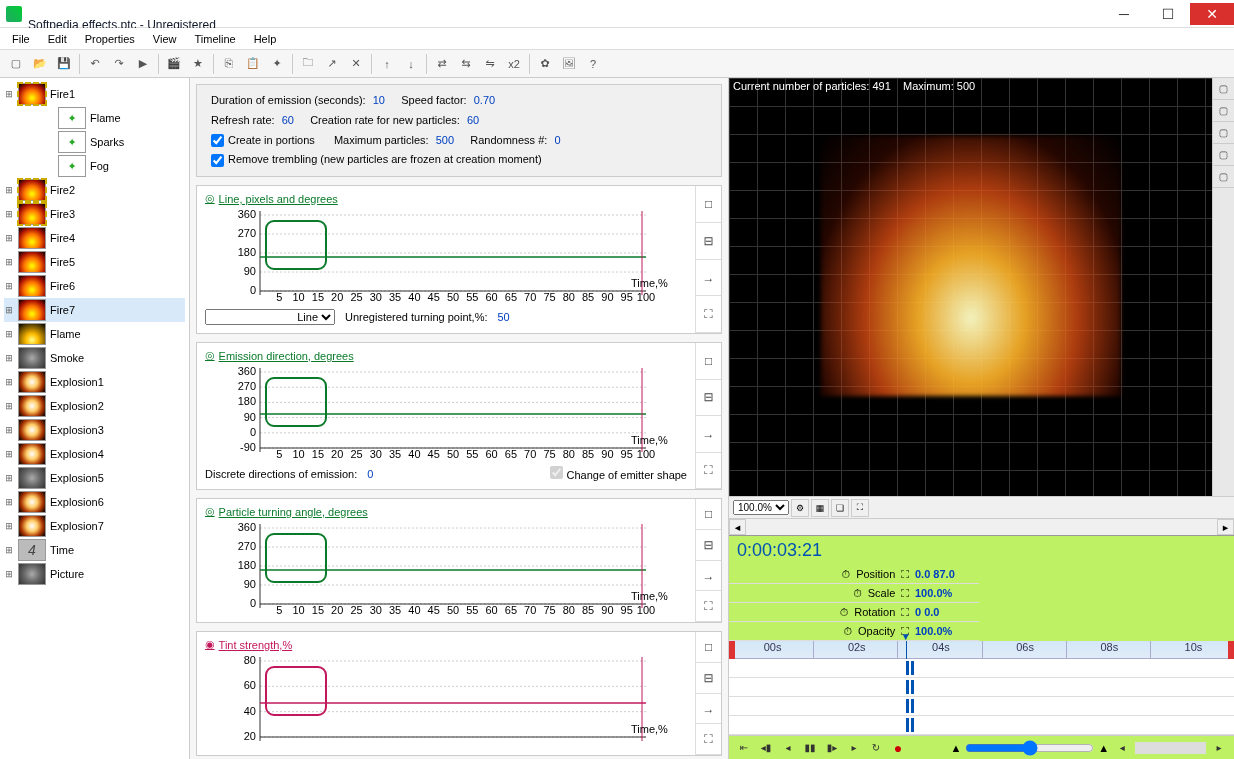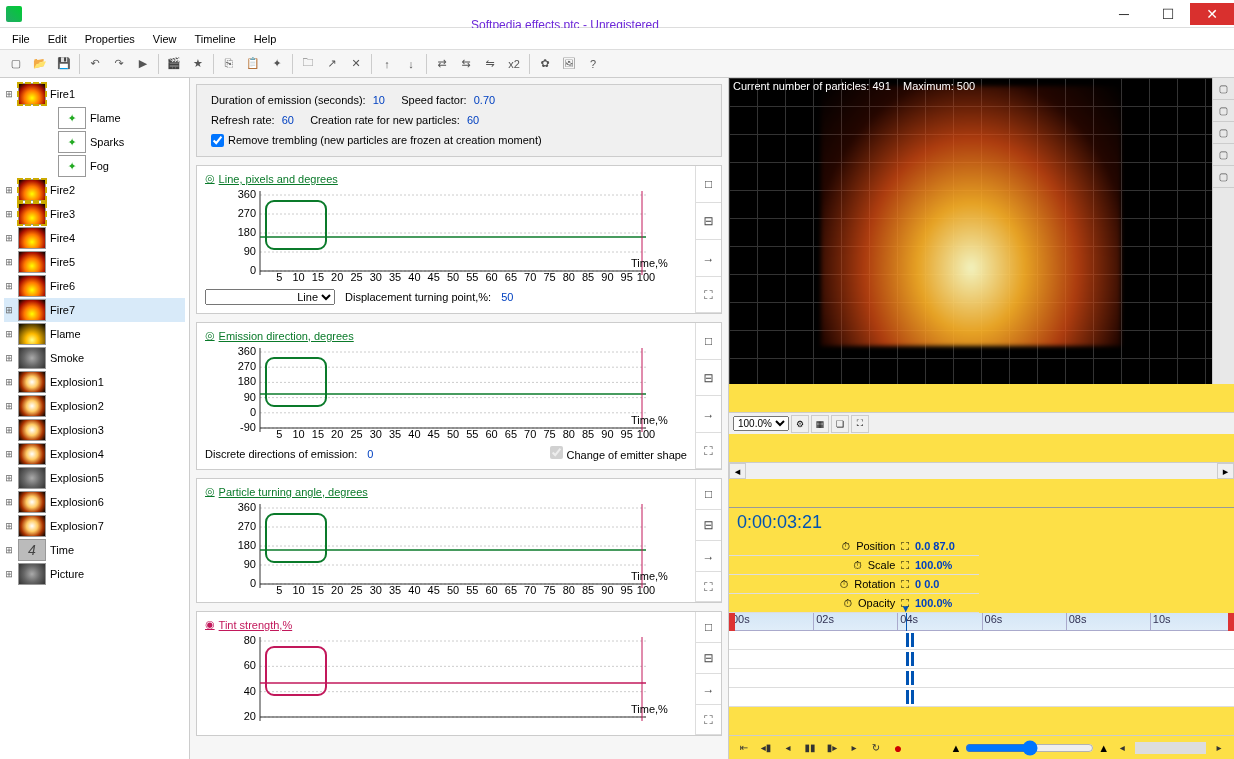--- a/index.html
+++ b/index.html
@@ -1,19 +1,19 @@
 <!DOCTYPE html>
 <html><head>
 <meta charset="utf-8">
 <style>
 * { box-sizing: border-box; margin: 0; padding: 0; font-family: "Segoe UI", Tahoma, sans-serif; font-size: 11px; }
 body { background: #f0f0f0; width: 1234px; height: 759px; overflow: hidden; display: flex; flex-direction: column; }
 .titlebar { background: #fff; height: 28px; display: flex; align-items: center; border-bottom: 1px solid #ddd; }
 .titlebar .icon { width: 16px; height: 16px; margin: 0 6px; background: linear-gradient(45deg,#2a6,#0c3); border-radius: 2px; }
-.titlebar .title { flex: 1; text-align: center; color: #6d28d9; font-size: 12px; margin-top: 22px; }
+.titlebar .title { flex: 1; text-align: left; color: #0f172a; font-size: 12px; margin-top: 22px; }
 .titlebar .wbtn { width: 44px; height: 22px; display: flex; justify-content: center; align-items: center; font-size: 14px; color: #333; }
 .titlebar .close { background: #d9302e; color: #fff; }
 .menubar { background: #fff; height: 22px; display: flex; align-items: center; padding: 0 4px; gap: 2px; border-bottom: 1px solid #ddd; }
 .menubar .mitem { padding: 3px 8px; cursor: default; }
 .toolbar { background: #f6f6f6; height: 28px; display: flex; align-items: center; padding: 0 4px; border-bottom: 1px solid #ccc; }
 .toolbar .tbtn { width: 22px; height: 22px; display: flex; align-items: center; justify-content: center; margin: 0 1px; border: 1px solid transparent; color: #555; }
 .toolbar .sep { width: 1px; height: 20px; background: #ccc; margin: 0 3px; }
 .main { flex: 1; display: flex; overflow: hidden; }
 .sidebar { width: 190px; background: #fff; border-right: 1px solid #ccc; overflow-y: scroll; padding: 4px; }
 .tree-item { display: flex; align-items: center; padding: 1px 0; gap: 4px; }
@@ -37,41 +37,41 @@
 .props-header input[type=checkbox] { vertical-align: middle; margin-right: 4px; }
 .graph-box { border: 1px solid #ccc; margin-top: 8px; background: #fff; display: flex; }
 .graph-main { flex: 1; padding: 4px 8px; }
 .graph-title { color: #0a7a2a; text-decoration: underline; padding: 2px 0; display: flex; align-items: center; gap: 4px; }
 .graph-title.pink { color: #c2185b; }
 .graph-svg { width: 100%; height: 96px; }
 .graph-footer { display: flex; align-items: center; gap: 10px; padding: 4px 0; }
 .graph-footer select { width: 130px; text-align: right; }
 .graph-side { width: 26px; border-left: 1px solid #ddd; display: flex; flex-direction: column; }
 .graph-side .sbtn { flex: 1; border-bottom: 1px solid #ddd; display: flex; align-items: center; justify-content: center; font-size: 12px; color: #444; }
-.preview-panel { width: 506px; display: flex; flex-direction: column; border-left: 1px solid #ccc; background: #fde047; gap: 28px; }
+.preview-panel { width: 506px; display: flex; flex-direction: column; border-left: 1px solid #ccc; background: #bef264; }
 .preview-area { flex: 1; display: flex; }
 .preview-canvas { flex: 1; background: #000; position: relative; }
 .preview-canvas .stats { position: absolute; top: 2px; left: 4px; color: #fff; font-size: 11px; }
 .preview-canvas .grid { position: absolute; inset: 0; background-image: linear-gradient(#333 1px, transparent 1px), linear-gradient(90deg, #333 1px, transparent 1px); background-size: 28px 28px; }
 .preview-canvas .fire-vis { position: absolute; left: 50%; top: 45%; transform: translate(-50%,-50%); width: 300px; height: 260px; background: radial-gradient(ellipse at 50% 70%, rgba(255,255,200,.95), rgba(255,180,40,.9) 25%, rgba(230,80,20,.75) 50%, rgba(120,20,0,.3) 75%, transparent); filter: blur(2px); }
 .preview-side { width: 22px; background: #e8e8e8; border-left: 1px solid #ccc; display: flex; flex-direction: column; }
 .preview-side .psbtn { height: 22px; border-bottom: 1px solid #ccc; display:flex; align-items:center; justify-content:center; font-size:10px; color:#555; }
 .preview-toolbar { height: 22px; display: flex; align-items: center; border-top: 1px solid #ccc; background: #f0f0f0; gap: 2px; padding: 0 4px; }
 .preview-toolbar select { font-size: 10px; }
 .preview-toolbar .ptbtn { width:18px; height:18px; border:1px solid #ccc; display:flex; align-items:center; justify-content:center; font-size:9px; }
 .timeline { border-top: 1px solid #999; display: flex; flex-direction: column; }
 .tl-left { width: 250px; }
 .tl-row { height: 19px; display: flex; align-items: center; border-bottom: 1px solid #ddd; padding: 0 6px; justify-content: flex-end; gap: 6px; }
 .tl-row .tlabel { text-align: right; }
 .tl-row .tval { color: #0040c0; min-width: 58px; text-align: left; font-weight: bold; }
 .tl-info { height: 38px; font-size: 10px; color: #666; display:flex; flex-direction:column; align-items:center; justify-content:center; line-height:1.2; }
 .tl-info .link { color: #0040c0; text-decoration: underline; }
 .tl-time { font-size: 18px; color: #0053b3; padding: 4px 8px; }
 .tl-right { flex: 1; background: #fff; }
-.tl-ruler { height: 18px; background: linear-gradient(#d4e6f6,#e0edf9); display: flex; font-size: 10px; color: #335; border-bottom:1px solid #aac; position:relative; }
+.tl-ruler { height: 18px; background: linear-gradient(#d4e6f6,#e0edf9); display: flex; font-size: 10px; color: #335; border-bottom:1px solid #aac; position:relative;text-align:center; }
 .tl-ruler span { flex:1; border-left: 1px solid #aac; padding-left:2px; }
 .tl-track { height: 19px; border-bottom: 1px solid #ddd; background: #fff; position:relative; }
 .tl-track .kf { position:absolute; top:2px; width:3px; height:14px; background:#0053b3; }
 .tl-marker { position:absolute; left:35%; top:0; bottom:0; width:1px; background:#0053b3; }
 .tl-marker::before { content:"▼"; position:absolute; top:-10px; left:-5px; color:#0053b3; font-size:10px; }
 .tl-bracket { position:absolute; top:0; width:6px; height:18px; background:#d33; }
 .playback { height: 24px; border-top: 1px solid #ccc; display: flex; align-items: center; padding: 0 6px; gap: 4px; }
 .playback .pbtn { width: 18px; height: 18px; display:flex; align-items:center; justify-content:center; font-size:10px; color:#333; }
 .playback .rec { color: #c00; font-size: 14px; }
 .playback .slider { flex: 0 0 60px; }
@@ -251,20 +251,28 @@
           &nbsp;&nbsp;
           <span>Speed factor:</span>
           <span class="val">0.70</span>
         </div>
         <div>
           <span>Refresh rate:</span>
           <span class="val">60</span>
           &nbsp;&nbsp;
           <span>Creation rate for new particles:</span>
           <span class="val">60</span>
+        </div>
+        <div>
+          <label><input type="checkbox" checked="" style=""><span>Create in portions</span></label>
+          <span>Maximum particles:</span>
+          <span class="val">500</span>
+          &nbsp;&nbsp;
+          <span>Randomness #:</span>
+          <span class="val">0</span>
         </div>
         <div>
           <label><input type="checkbox" checked="" style=""><span>Remove trembling (new particles are frozen at creation moment)</span></label>
         </div>
       </div>
       <div id="graphs">
           <div class="graph-box">
             <div class="graph-main"><div class="graph-title">
                 <span>◎</span>
                 <span>Line, pixels and degrees</span>
@@ -300,21 +308,21 @@
                 <text x="294.2" y="94" text-anchor="middle" font-size="8">70</text>
                 <text x="313.5" y="94" text-anchor="middle" font-size="8">75</text>
                 <text x="332.8" y="94" text-anchor="middle" font-size="8">80</text>
                 <text x="352.1" y="94" text-anchor="middle" font-size="8">85</text>
                 <text x="371.40000000000003" y="94" text-anchor="middle" font-size="8">90</text>
                 <text x="390.7" y="94" text-anchor="middle" font-size="8">95</text>
                 <text x="410" y="94" text-anchor="middle" font-size="8">100</text>
                 <text x="395" y="80" font-size="9">Time,%</text>
               </svg><div class="graph-footer">
                 <select><option>Line</option></select>
-                <span>Displacement turning point,%:</span>
+                <span>Unregistered turning point,%:</span>
                 <span class="val" style="color: rgb(0, 64, 192);">50</span>
               </div></div>
             <div class="graph-side">
               <div class="sbtn">□</div>
               <div class="sbtn">⊟</div>
               <div class="sbtn">→</div>
               <div class="sbtn">⛶</div>
             </div>
           </div>
           <div class="graph-box">

